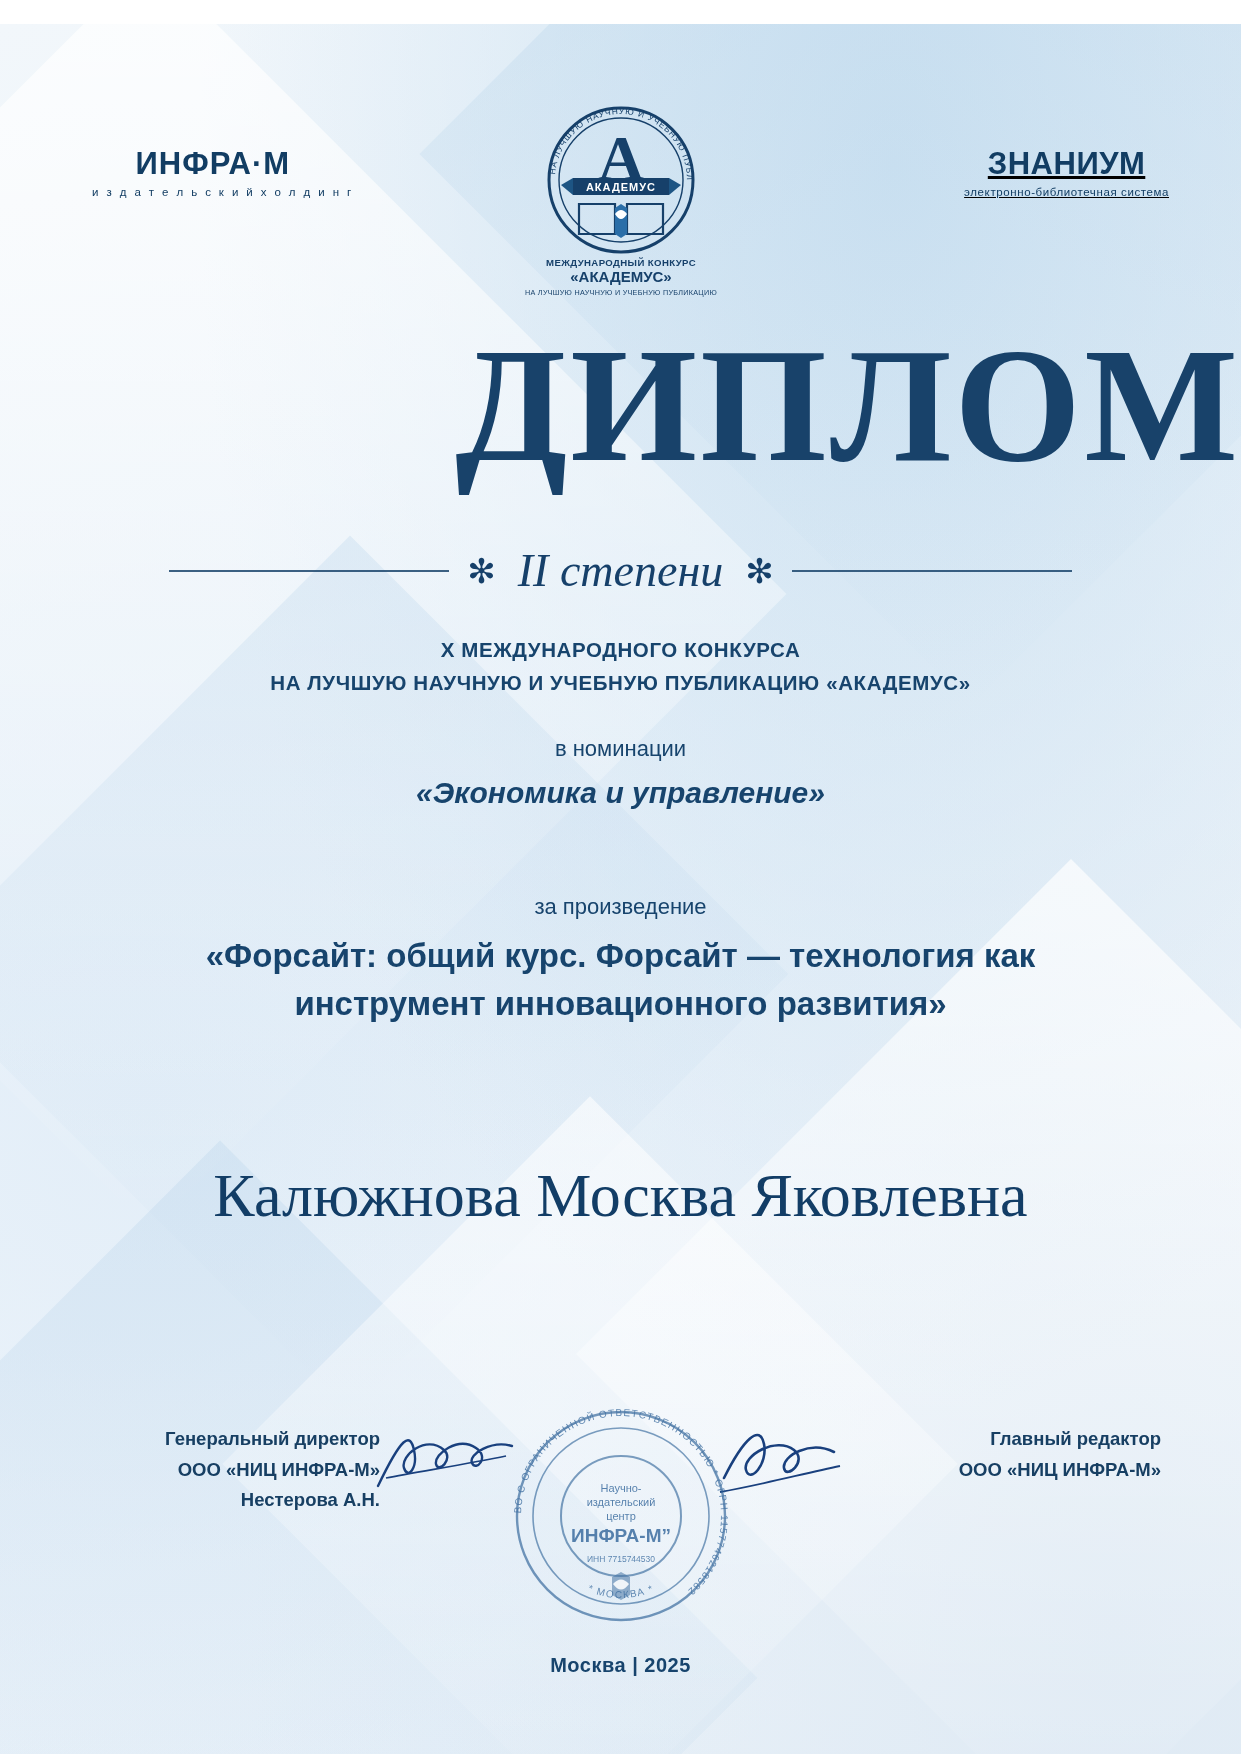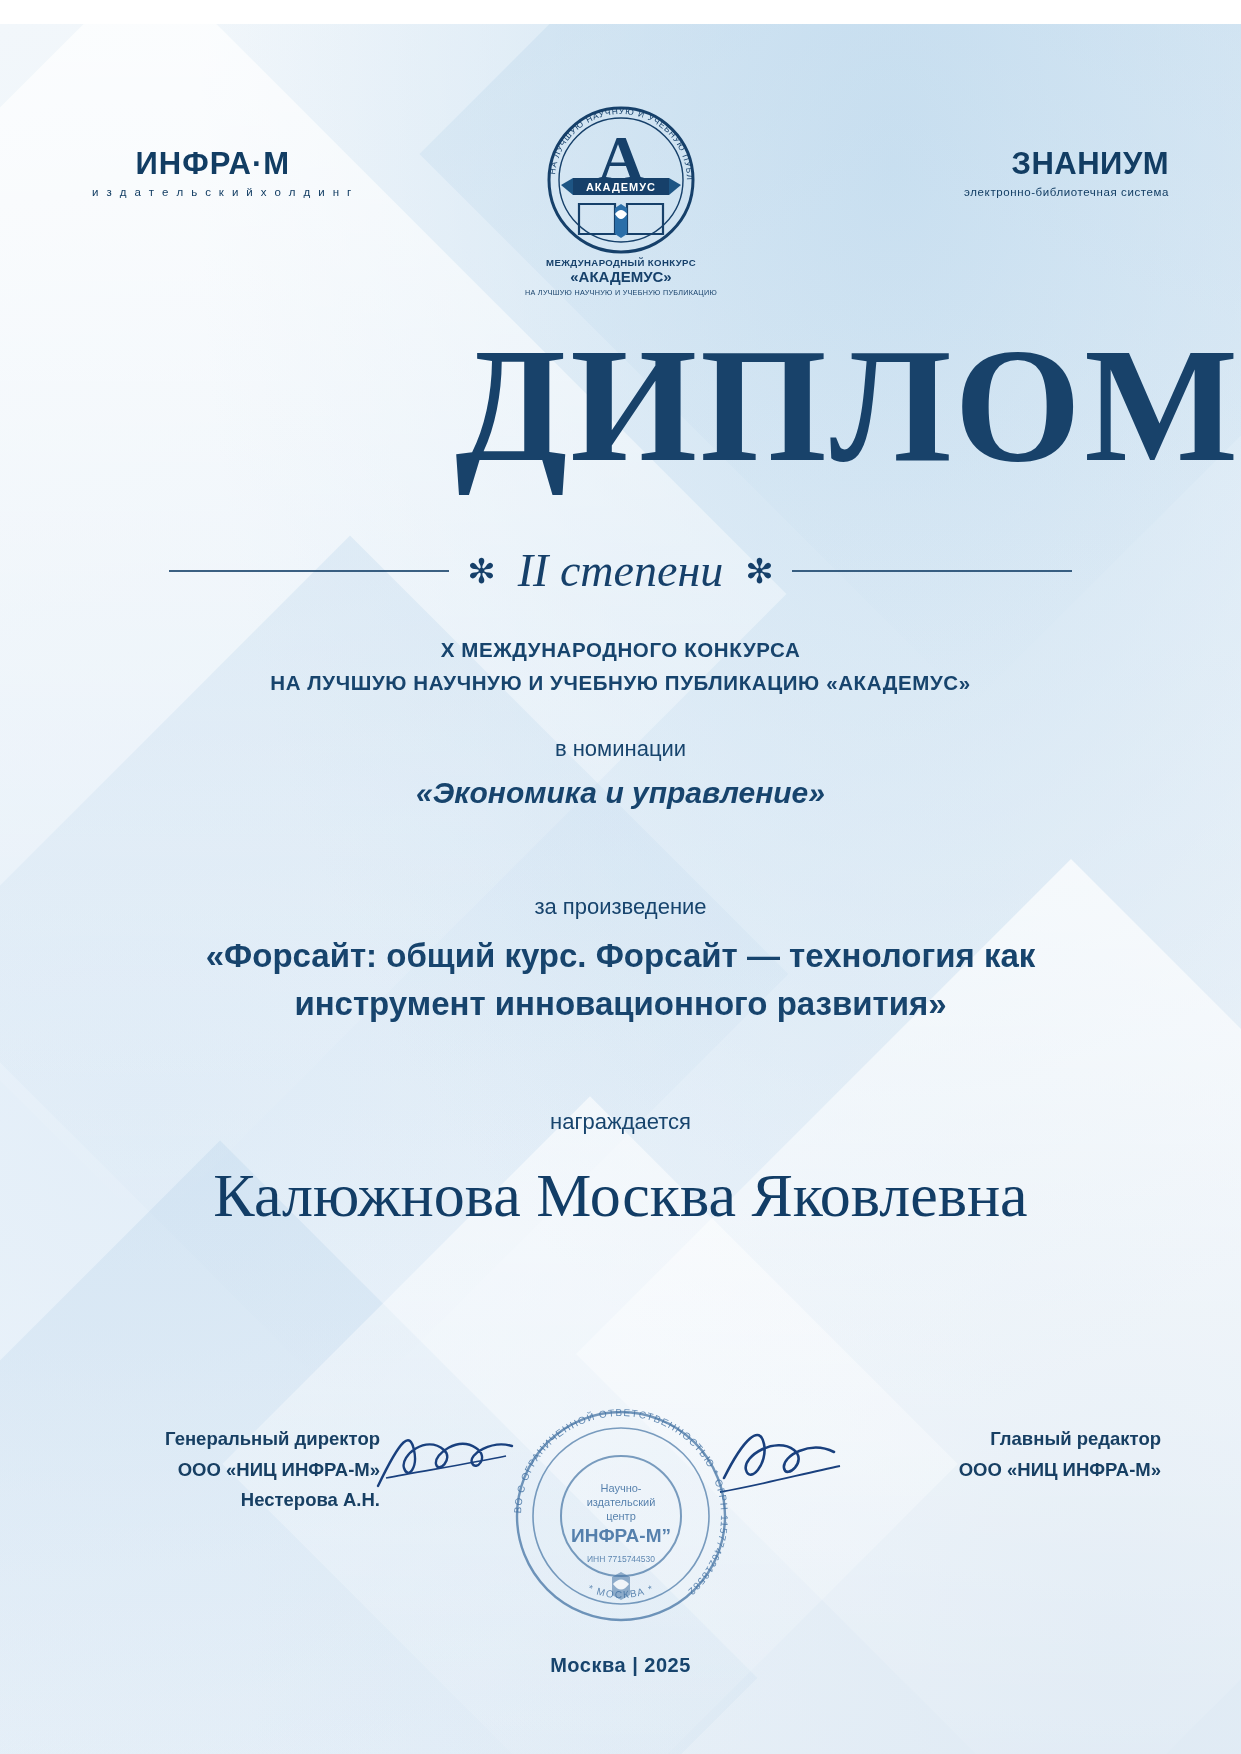--- a/index.html
+++ b/index.html
@@ -100,21 +100,22 @@
     font-size: 11.5px;
     letter-spacing: 2.4px;
     color: #123d63;
     padding-left: 20px;
   }
 
   .logo-right {
     position: absolute;
     right: 72px;
     top: 122px;
-    text-align: right;
+    text-align: center;
+    text-decoration: underline;
   }
   .logo-right .brand {
     font-size: 31px;
     font-weight: bold;
     letter-spacing: 0.5px;
     color: #123d63;
   }
   .logo-right .sub {
     margin-top: 4px;
     font-size: 11.5px;
@@ -362,21 +363,20 @@
       <div>X МЕЖДУНАРОДНОГО КОНКУРСА</div>
       <div>НА ЛУЧШУЮ НАУЧНУЮ И УЧЕБНУЮ ПУБЛИКАЦИЮ «АКАДЕМУС»</div>
     </div>
 
     <div class="nomination-label">в номинации</div>
     <div class="nomination-value">«Экономика и управление»</div>
 
     <div class="work-label">за произведение</div>
     <div class="work-title">«Форсайт: общий курс. Форсайт — технология как инструмент инновационного развития»</div>
 
-    <div class="awarded-label">награждается</div>
     <div class="recipient">Калюжнова Москва Яковлевна</div>
 
     <div class="sign-left">
       <div>Генеральный директор</div>
       <div>ООО «НИЦ ИНФРА-М»</div>
       <div>Нестерова А.Н.</div>
     </div>
 
     <div class="sign-right">
       <div>Главный редактор</div>

